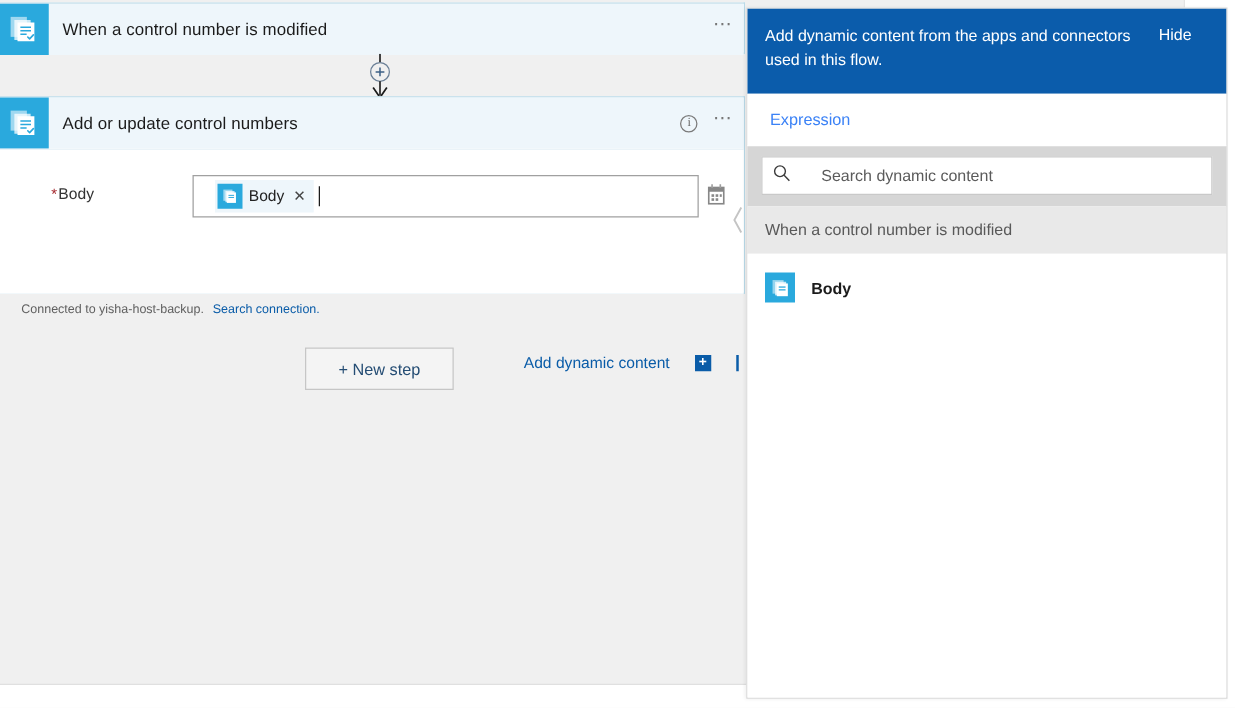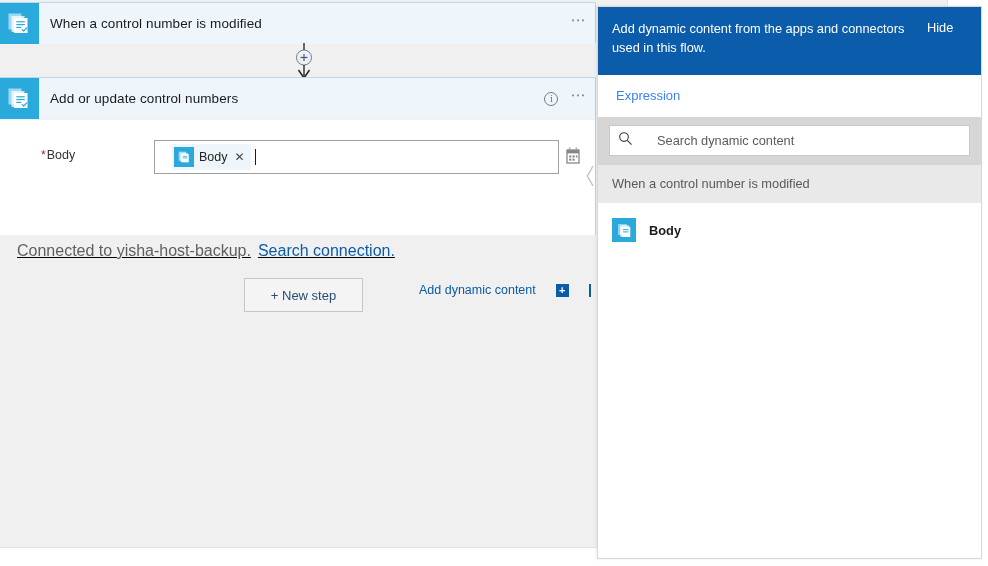--- a/index.html
+++ b/index.html
@@ -207,22 +207,21 @@
   .adc-bar {
     width: 2px; height: 13px;
     background: #0a5ca8;
   }
 
   .conn-status {
     position: absolute;
     left: 19px; top: 122px;
     display: flex;
     gap: 7px;
-    font-size: 16px;
-    text-decoration: underline;
+    font-size: 10px;
   }
   .conn-status .txt { color: #5f5f5f; }
   .conn-status .lnk { color: #0a5ca8; cursor: pointer; }
 
   
   #new-step {
     position: absolute;
     left: 244px; top: 278px;
     width: 119px; height: 34px;
     background: #f4f4f4;

